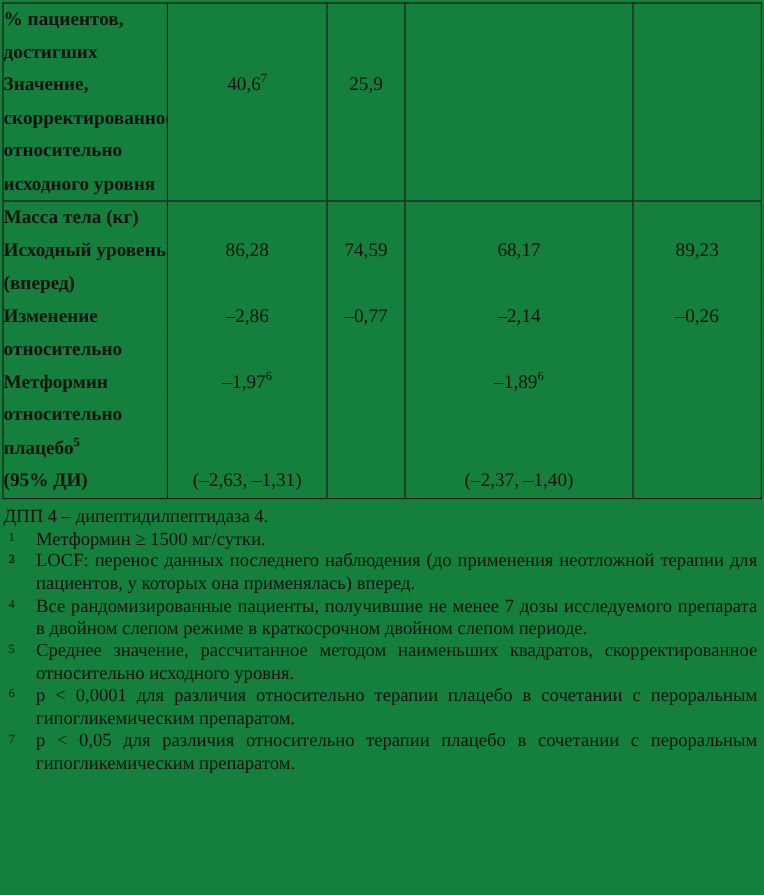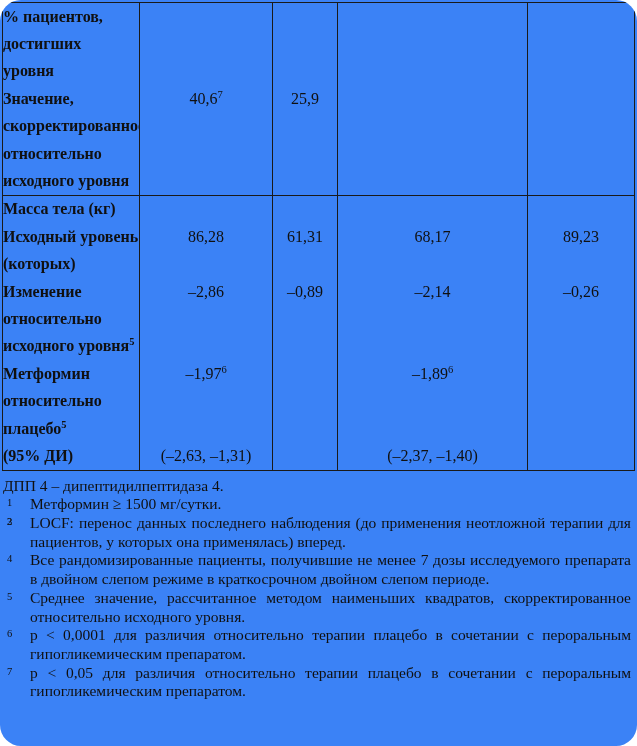--- a/index.html
+++ b/index.html
@@ -7,24 +7,23 @@
     padding: 0;
     background: #ffffff;
     color: #101010;
     font-family: "Liberation Serif", "DejaVu Serif", serif;
   }
   .page {
     position: relative;
     width: 637px;
     height: 746px;
     overflow: hidden;
-    background: #3b82f6;
+    background: #15803d;
     padding: 2px 0 0 2px;
     box-sizing: border-box;
-    border-radius: 21px;
   }
   
   table.clinical {
     border-collapse: collapse;
     table-layout: fixed;
     width: 632px;
     border: 1.5px solid #1a1a1a;
   }
   table.clinical td {
     border-left: 1.5px solid #1a1a1a;
@@ -102,27 +101,20 @@
           <td class="value-cell"></td>
         </tr>
         <tr>
           <td class="label-cell b">достигших</td>
           <td class="value-cell"></td>
           <td class="value-cell"></td>
           <td class="value-cell"></td>
           <td class="value-cell"></td>
         </tr>
         <tr>
-          <td class="label-cell b">уровня</td>
-          <td class="value-cell"></td>
-          <td class="value-cell"></td>
-          <td class="value-cell"></td>
-          <td class="value-cell"></td>
-        </tr>
-        <tr>
           <td class="label-cell">Значение,</td>
           <td class="value-cell">40,6<sup>7</sup></td>
           <td class="value-cell">25,9</td>
           <td class="value-cell"></td>
           <td class="value-cell"></td>
         </tr>
         <tr>
           <td class="label-cell">скорректированное</td>
           <td class="value-cell"></td>
           <td class="value-cell"></td>
@@ -146,53 +138,46 @@
         <tr class="section-start">
           <td class="label-cell b">Масса тела (кг)</td>
           <td class="value-cell"></td>
           <td class="value-cell"></td>
           <td class="value-cell"></td>
           <td class="value-cell"></td>
         </tr>
         <tr>
           <td class="label-cell">Исходный уровень</td>
           <td class="value-cell">86,28</td>
-          <td class="value-cell">61,31</td>
+          <td class="value-cell">74,59</td>
           <td class="value-cell">68,17</td>
           <td class="value-cell">89,23</td>
         </tr>
         <tr>
-          <td class="label-cell">(которых)</td>
+          <td class="label-cell">(вперед)</td>
           <td class="value-cell"></td>
           <td class="value-cell"></td>
           <td class="value-cell"></td>
           <td class="value-cell"></td>
         </tr>
         <tr>
           <td class="label-cell">Изменение</td>
           <td class="value-cell">–2,86</td>
-          <td class="value-cell">–0,89</td>
+          <td class="value-cell">–0,77</td>
           <td class="value-cell">–2,14</td>
           <td class="value-cell">–0,26</td>
         </tr>
         <tr>
           <td class="label-cell">относительно</td>
           <td class="value-cell"></td>
           <td class="value-cell"></td>
           <td class="value-cell"></td>
           <td class="value-cell"></td>
         </tr>
         <tr>
-          <td class="label-cell">исходного уровня<sup>5</sup></td>
-          <td class="value-cell"></td>
-          <td class="value-cell"></td>
-          <td class="value-cell"></td>
-          <td class="value-cell"></td>
-        </tr>
-        <tr>
           <td class="label-cell">Метформин</td>
           <td class="value-cell">–1,97<sup>6</sup></td>
           <td class="value-cell"></td>
           <td class="value-cell">–1,89<sup>6</sup></td>
           <td class="value-cell"></td>
         </tr>
         <tr>
           <td class="label-cell">относительно</td>
           <td class="value-cell"></td>
           <td class="value-cell"></td>

